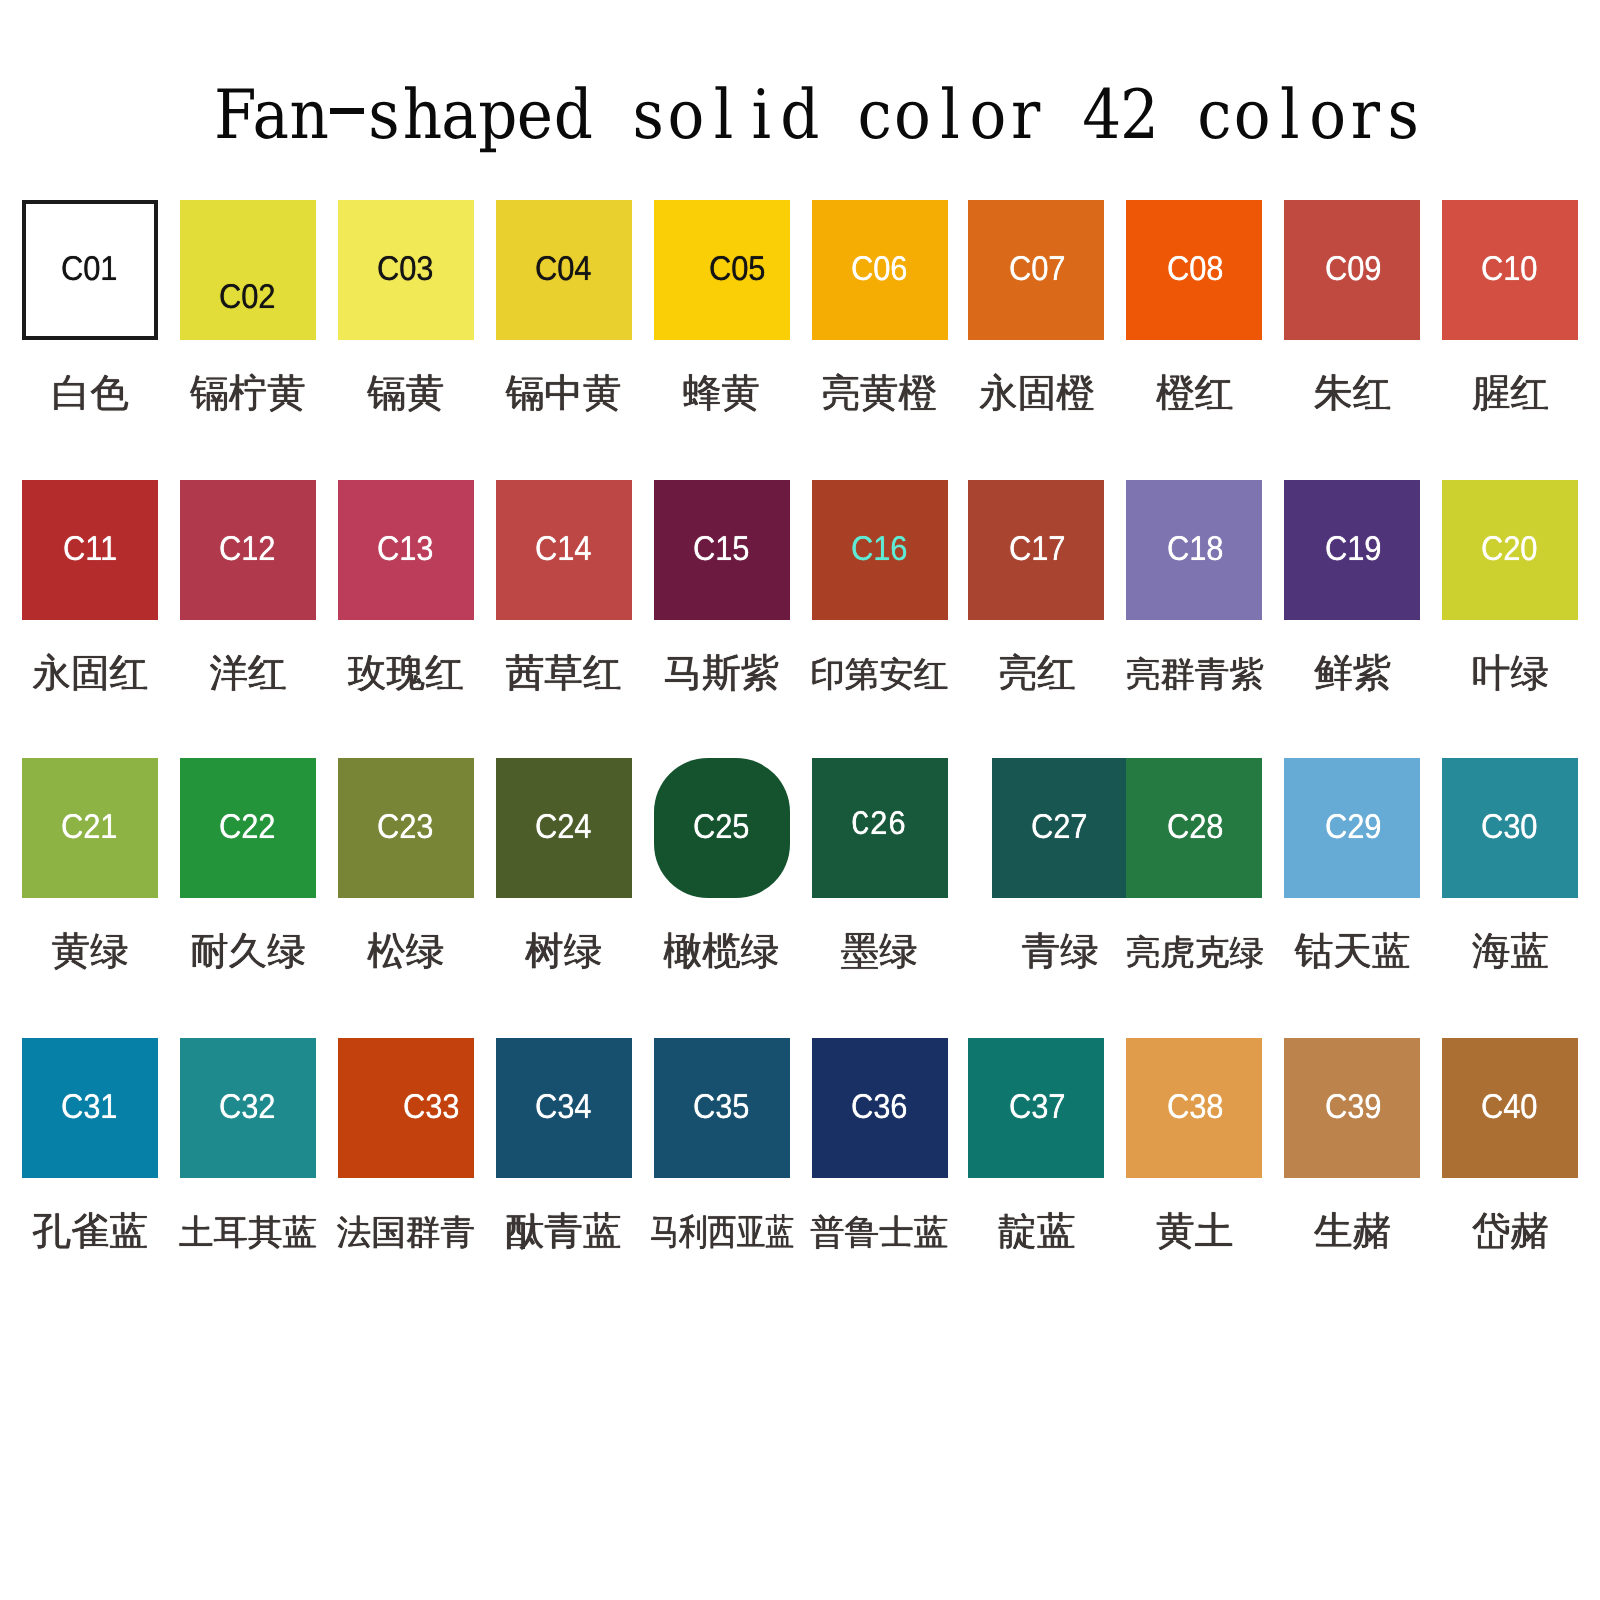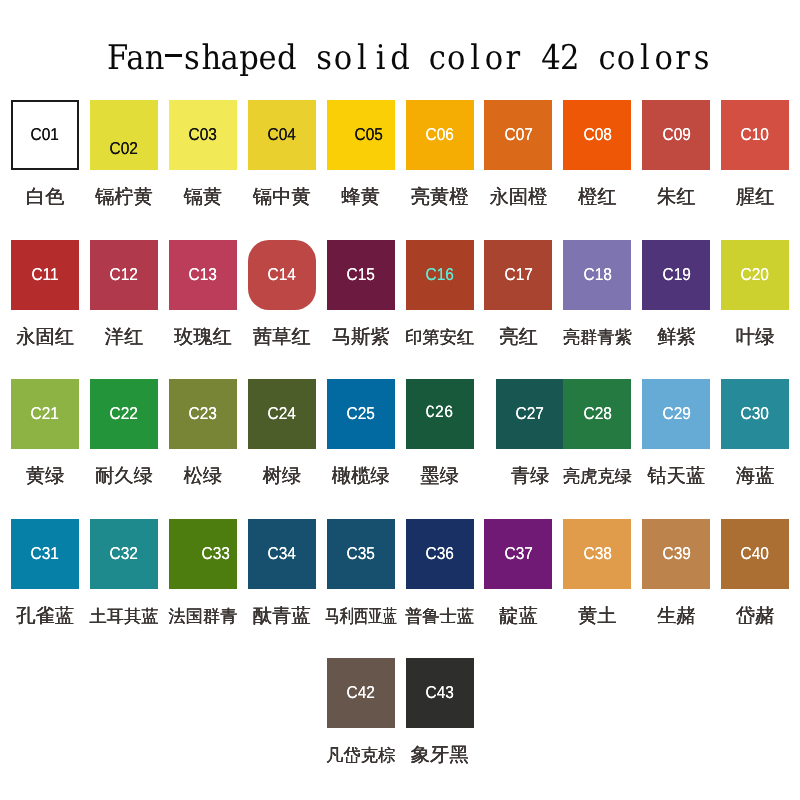--- a/index.html
+++ b/index.html
@@ -111,21 +111,21 @@
    </div>
    <div class="name"><span class="inner">洋红</span></div>
   </div>
   <div class="cell" style="left:168.8px">
    <div class="sw" style="background-color: rgb(188, 61, 90);">
     <span class="code" style="color: rgb(255, 255, 255);"><span>C13</span></span>
    </div>
    <div class="name"><span class="inner">玫瑰红</span></div>
   </div>
   <div class="cell" style="left:247.7px">
-   <div class="sw" style="background-color: rgb(189, 71, 69); border-radius: 21px;">
+   <div class="sw" style="background-color: rgb(189, 71, 69);">
     <span class="code" style="color: rgb(255, 255, 255);"><span>C14</span></span>
    </div>
    <div class="name"><span class="inner">茜草红</span></div>
   </div>
   <div class="cell" style="left:326.6px">
    <div class="sw" style="background-color: rgb(109, 26, 65);">
     <span class="code" style="color: rgb(255, 255, 255);"><span>C15</span></span>
    </div>
    <div class="name"><span class="inner">马斯紫</span></div>
   </div>
@@ -179,21 +179,21 @@
    </div>
    <div class="name"><span class="inner">松绿</span></div>
   </div>
   <div class="cell" style="left:247.7px">
    <div class="sw" style="background-color: rgb(76, 93, 42);">
     <span class="code" style="color: rgb(255, 255, 255);"><span>C24</span></span>
    </div>
    <div class="name"><span class="inner">树绿</span></div>
   </div>
   <div class="cell" style="left:326.6px">
-   <div class="sw" style="background-color: #0369a1;">
+   <div class="sw" style="background-color: #14532d; border-radius: 27px;">
     <span class="code" style="color: rgb(255, 255, 255);"><span>C25</span></span>
    </div>
    <div class="name"><span class="inner">橄榄绿</span></div>
   </div>
   <div class="cell" style="left:405.5px">
    <div class="sw" style="background-color: rgb(23, 89, 58); font-family: Liberation Mono, monospace;">
     <span class="code" style="color: rgb(255, 255, 255);"><span>C26</span></span>
    </div>
    <div class="name"><span class="inner">墨绿</span></div>
   </div>
@@ -229,21 +229,21 @@
    </div>
    <div class="name"><span class="inner">孔雀蓝</span></div>
   </div>
   <div class="cell" style="left:89.9px">
    <div class="sw" style="background-color: rgb(31, 138, 142);">
     <span class="code" style="color: rgb(255, 255, 255);"><span>C32</span></span>
    </div>
    <div class="name n4"><span class="inner">土耳其蓝</span></div>
   </div>
   <div class="cell" style="left:168.8px">
-   <div class="sw" style="background-color: #4d7c0f; padding-left: 25px;">
+   <div class="sw" style="background-color: #c2410c; padding-left: 25px;">
     <span class="code" style="color: rgb(255, 255, 255);"><span>C33</span></span>
    </div>
    <div class="name n4"><span class="inner">法国群青</span></div>
   </div>
   <div class="cell" style="left:247.7px">
    <div class="sw" style="background-color: rgb(23, 80, 111);">
     <span class="code" style="color: rgb(255, 255, 255);"><span>C34</span></span>
    </div>
    <div class="name"><span class="inner">酞青蓝</span></div>
   </div>
@@ -253,21 +253,21 @@
    </div>
    <div class="name n5"><span class="inner">马利西亚蓝</span></div>
   </div>
   <div class="cell" style="left:405.5px">
    <div class="sw" style="background-color: rgb(25, 48, 100);">
     <span class="code" style="color: rgb(255, 255, 255);"><span>C36</span></span>
    </div>
    <div class="name n4"><span class="inner">普鲁士蓝</span></div>
   </div>
   <div class="cell" style="left:484.4px">
-   <div class="sw" style="background-color: #701a75;">
+   <div class="sw" style="background-color: #0f766e;">
     <span class="code" style="color: rgb(255, 255, 255);"><span>C37</span></span>
    </div>
    <div class="name"><span class="inner">靛蓝</span></div>
   </div>
   <div class="cell" style="left:563.3px">
    <div class="sw" style="background-color: rgb(224, 156, 74);">
     <span class="code" style="color: rgb(255, 255, 255);"><span>C38</span></span>
    </div>
    <div class="name"><span class="inner">黄土</span></div>
   </div>
@@ -275,29 +275,15 @@
    <div class="sw" style="background-color: rgb(188, 131, 76);">
     <span class="code" style="color: rgb(255, 255, 255);"><span>C39</span></span>
    </div>
    <div class="name"><span class="inner">生赭</span></div>
   </div>
   <div class="cell" style="left:721.1px">
    <div class="sw" style="background-color: rgb(172, 111, 51);">
     <span class="code" style="color: rgb(255, 255, 255);"><span>C40</span></span>
    </div>
    <div class="name"><span class="inner">岱赭</span></div>
-  </div>
- </div>
- <div class="row" style="top:658.0px">
-  <div class="cell" style="left:326.6px">
-   <div class="sw" style="background-color: rgb(102, 86, 75);">
-    <span class="code" style="color: rgb(255, 255, 255);"><span>C42</span></span>
-   </div>
-   <div class="name n4"><span class="inner">凡岱克棕</span></div>
-  </div>
-  <div class="cell" style="left:405.5px">
-   <div class="sw" style="background-color: rgb(46, 46, 44);">
-    <span class="code" style="color: rgb(255, 255, 255);"><span>C43</span></span>
-   </div>
-   <div class="name"><span class="inner">象牙黑</span></div>
   </div>
  </div>
 </div>
 
 </body></html>

